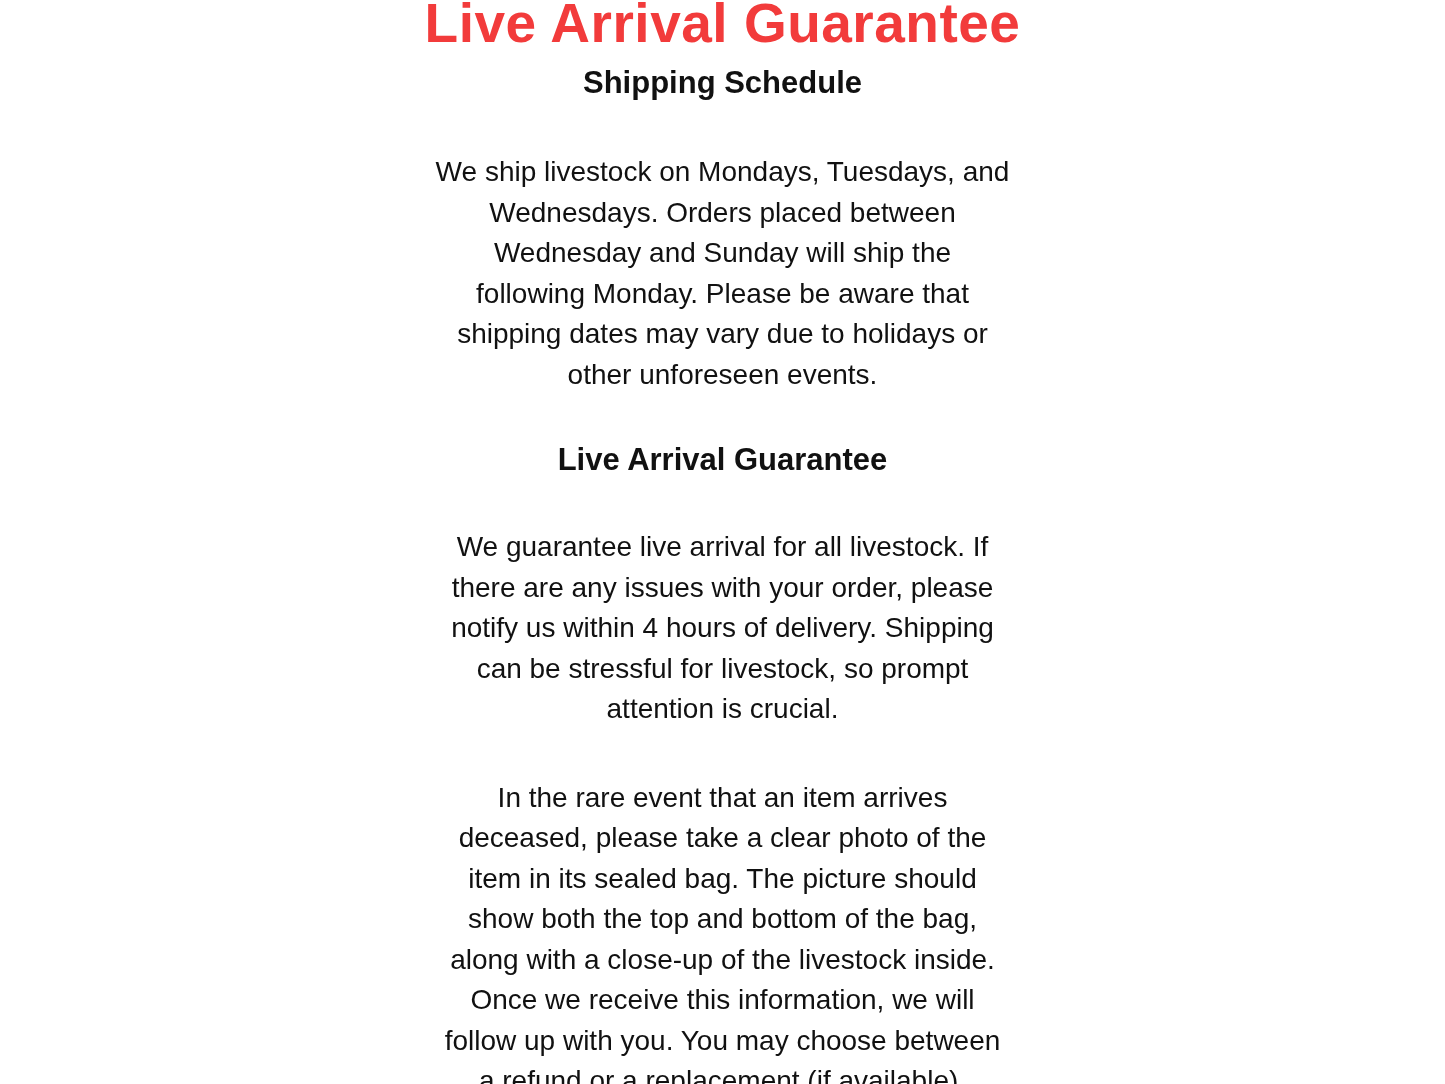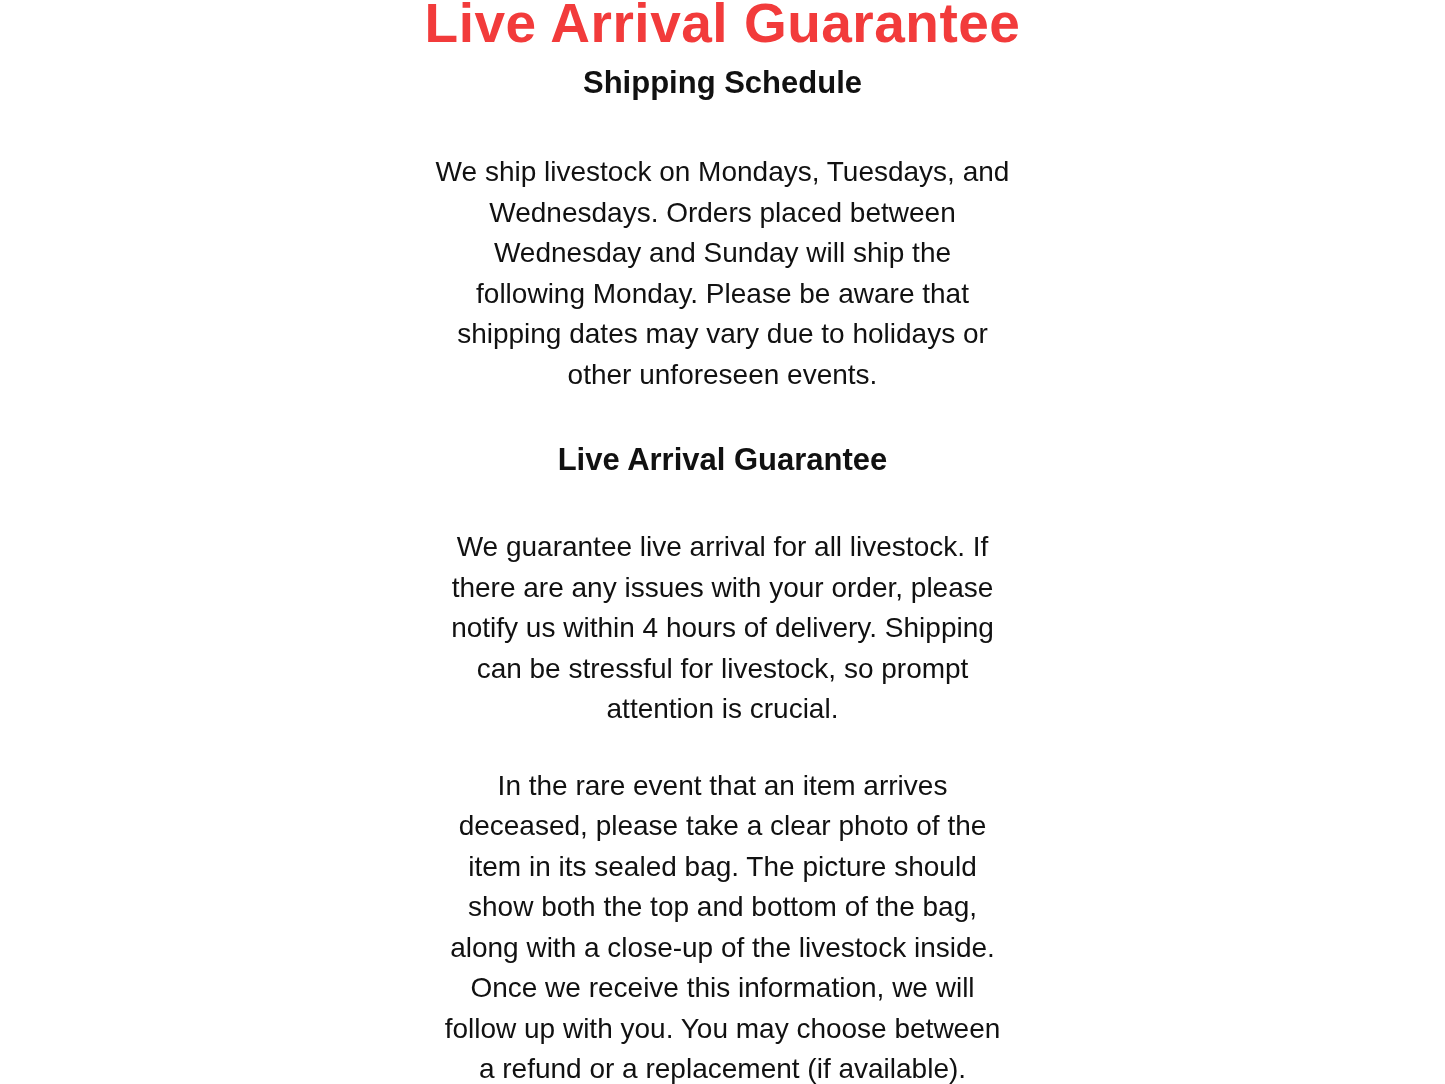--- a/index.html
+++ b/index.html
@@ -34,21 +34,21 @@
   .heading-shipping { margin: 0 0 48px 0; }
   .heading-guarantee { margin: 0 0 46px 0; }
   .body-paragraph {
     font-size: 28px;
     line-height: 40.5px;
     font-weight: 400;
     color: #111111;
     white-space: pre-line;
   }
   .para-1 { margin: 0 0 44px 0; }
-  .para-2 { margin: 0 0 36px 0; }
+  .para-2 { margin: 0 0 48px 0; }
   .para-3 { margin: 0; }
 </style>
 </head>
 <body>
 
 <main class="page">
   <h1 class="page-title">Live Arrival Guarantee</h1>
 
   <h2 class="section-heading heading-shipping">Shipping Schedule</h2>
 

